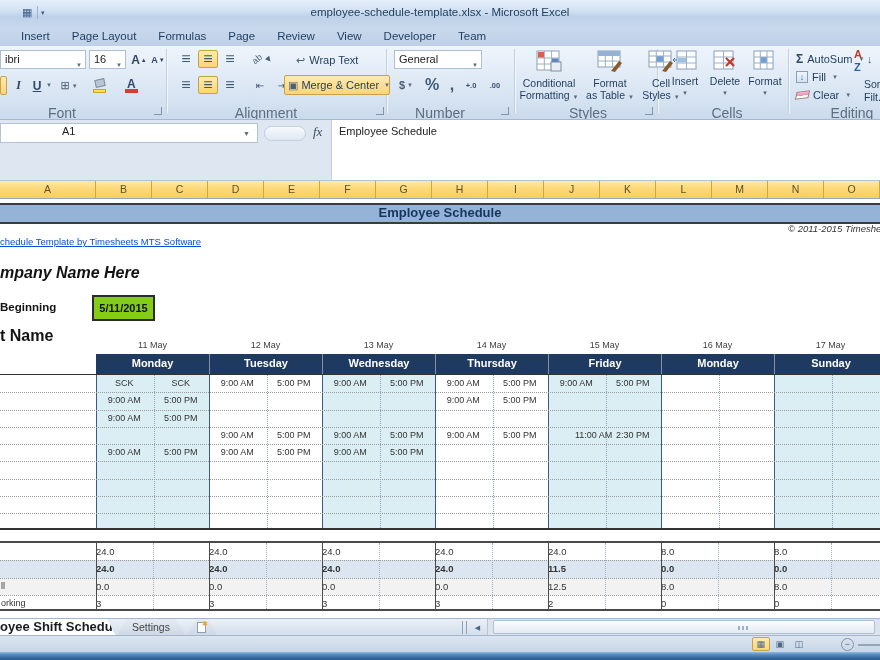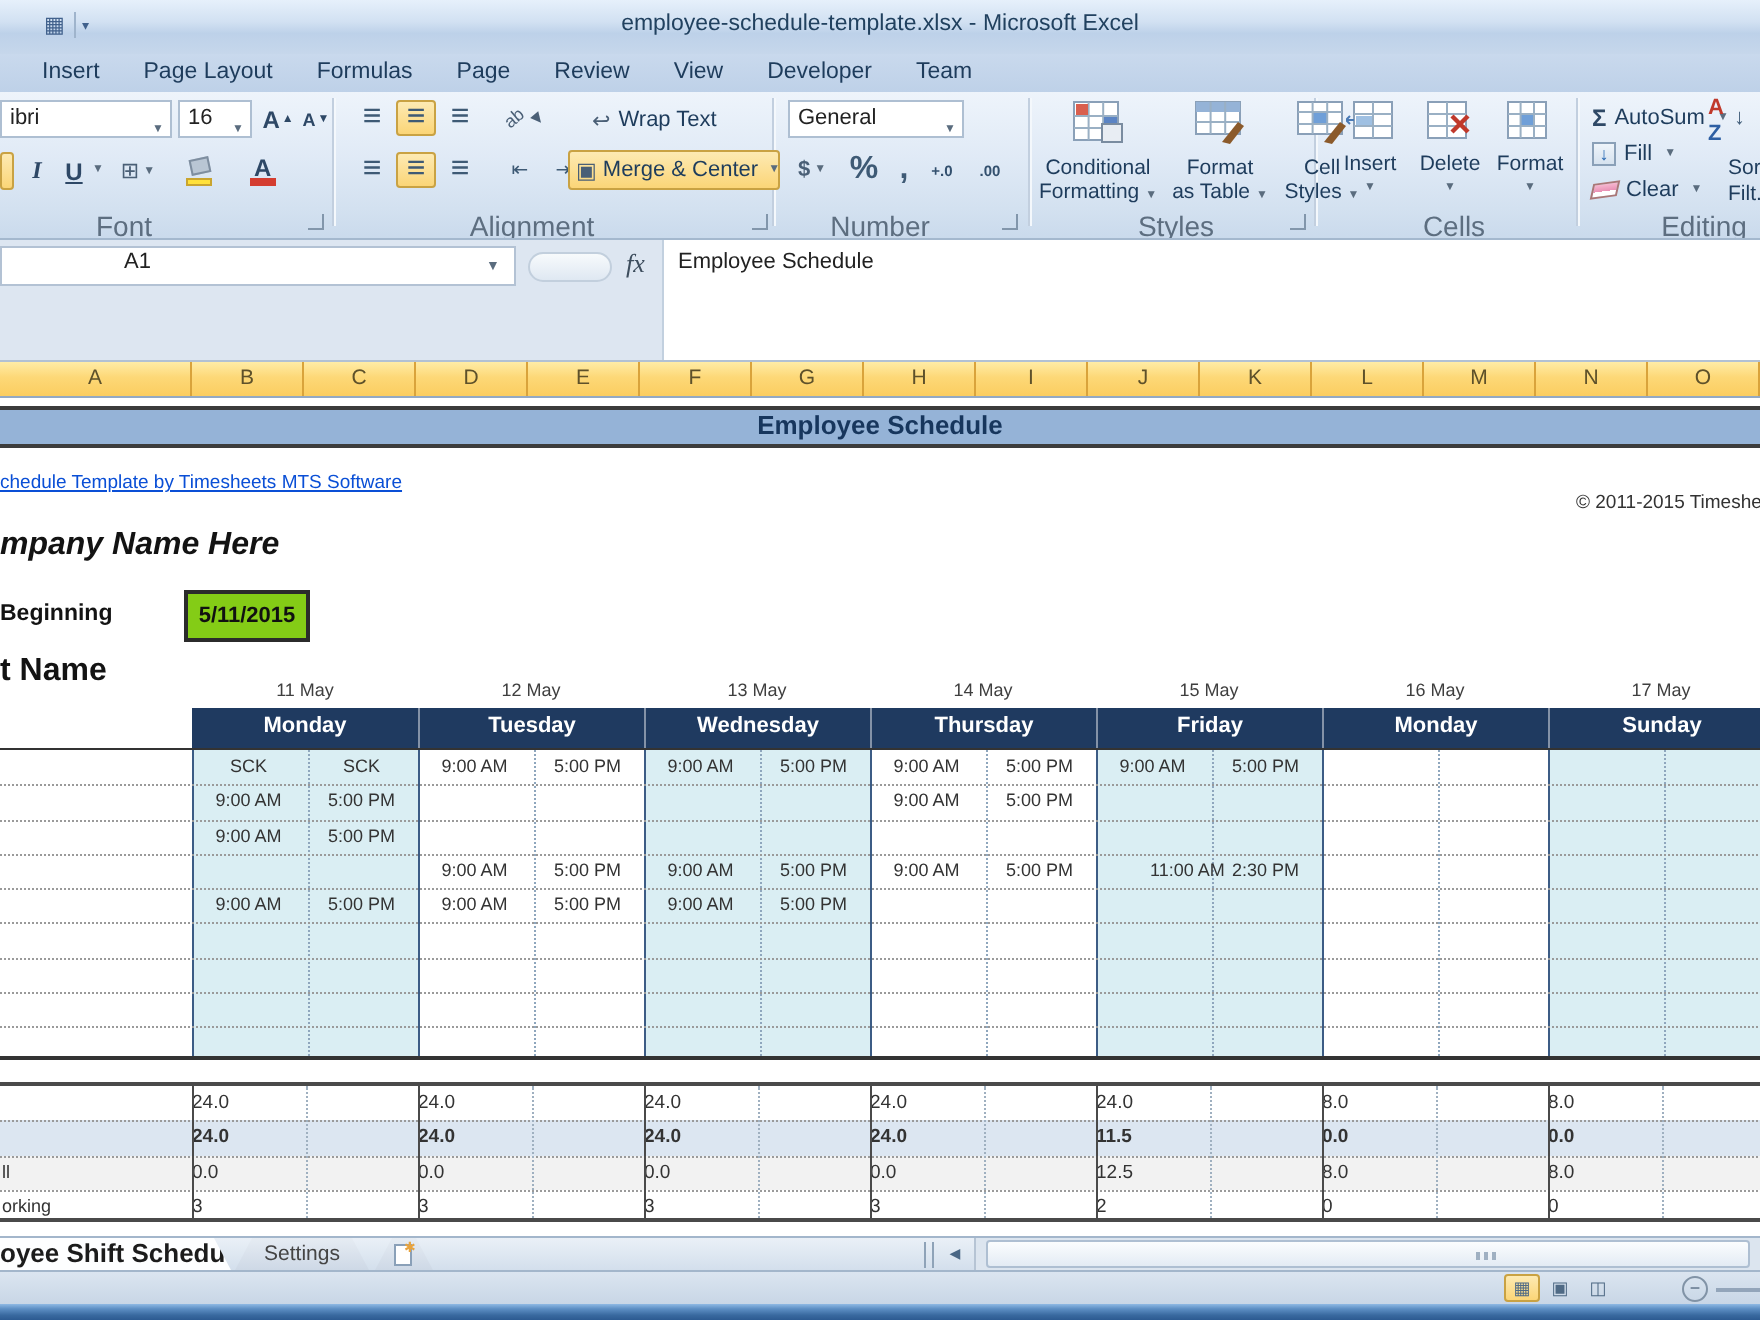--- a/index.html
+++ b/index.html
@@ -108,21 +108,21 @@
 .ftext{position:absolute;left:7px;top:5px;font-size:11px;color:#222;}
 
 
 .colheads{left:0;top:181px;width:880px;height:18px;border-bottom:1px solid #93a9c3;background:#e7edf4;}
 .colh{position:absolute;top:0;height:17px;background:linear-gradient(#ffeca6,#fdd877 45%,#fbcd60);border-right:1px solid #d9a33b;font-size:10.5px;color:#5e512a;text-align:center;line-height:17px;}
 
 
 .sheet{left:0;top:199px;width:880px;height:419px;background:#fff;overflow:hidden;}
 .banner{position:absolute;left:0;top:4px;width:880px;height:21px;background:var(--banner);border-top:2px solid #3c3c3c;border-bottom:2px solid #3c3c3c;text-align:center;font-weight:bold;font-size:13px;color:#17365d;line-height:16px;}
 .linkfrag{position:absolute;left:0;top:37px;font-size:9.5px;color:var(--link);text-decoration:underline;white-space:nowrap;}
-.copyfrag{position:absolute;left:788px;top:47px;width:92px;font-size:9.5px;color:#333;white-space:nowrap;overflow:hidden;}
+.copyfrag{position:absolute;left:788px;top:24px;width:92px;font-size:9.5px;color:#333;white-space:nowrap;overflow:hidden;font-style:italic;}
 .companyfrag{position:absolute;left:0;top:65px;font-size:16px;font-weight:bold;font-style:italic;color:#131313;white-space:nowrap;}
 .weekfrag{position:absolute;left:0;top:102px;font-size:11.5px;font-weight:bold;color:#131313;}
 .datebox{position:absolute;left:92px;top:96px;width:63px;height:26px;background:#84cc16;border:2px solid #2b2b2b;text-align:center;line-height:22px;font-size:11px;font-weight:bold;color:#111;}
 .namefrag{position:absolute;left:0;top:128px;font-size:16px;font-weight:bold;color:#131313;white-space:nowrap;}
 .daydate{position:absolute;top:141px;height:13px;text-align:center;font-size:9px;color:#3f3f3f;}
 .navband{position:absolute;left:96px;top:155px;width:791px;height:20px;background:var(--navy);}
 .dayname{position:absolute;top:0;height:20px;line-height:19px;text-align:center;font-size:11px;font-weight:bold;color:#fff;}
 .dayname.sep{border-left:1px solid rgba(255,255,255,.45);}
 .grid{position:absolute;left:0;top:175px;width:887px;height:156px;border-top:1px solid #333;border-bottom:2px solid #333;}
 .band{position:absolute;top:0;height:100%;border-left:1px solid #3c5c85;}

